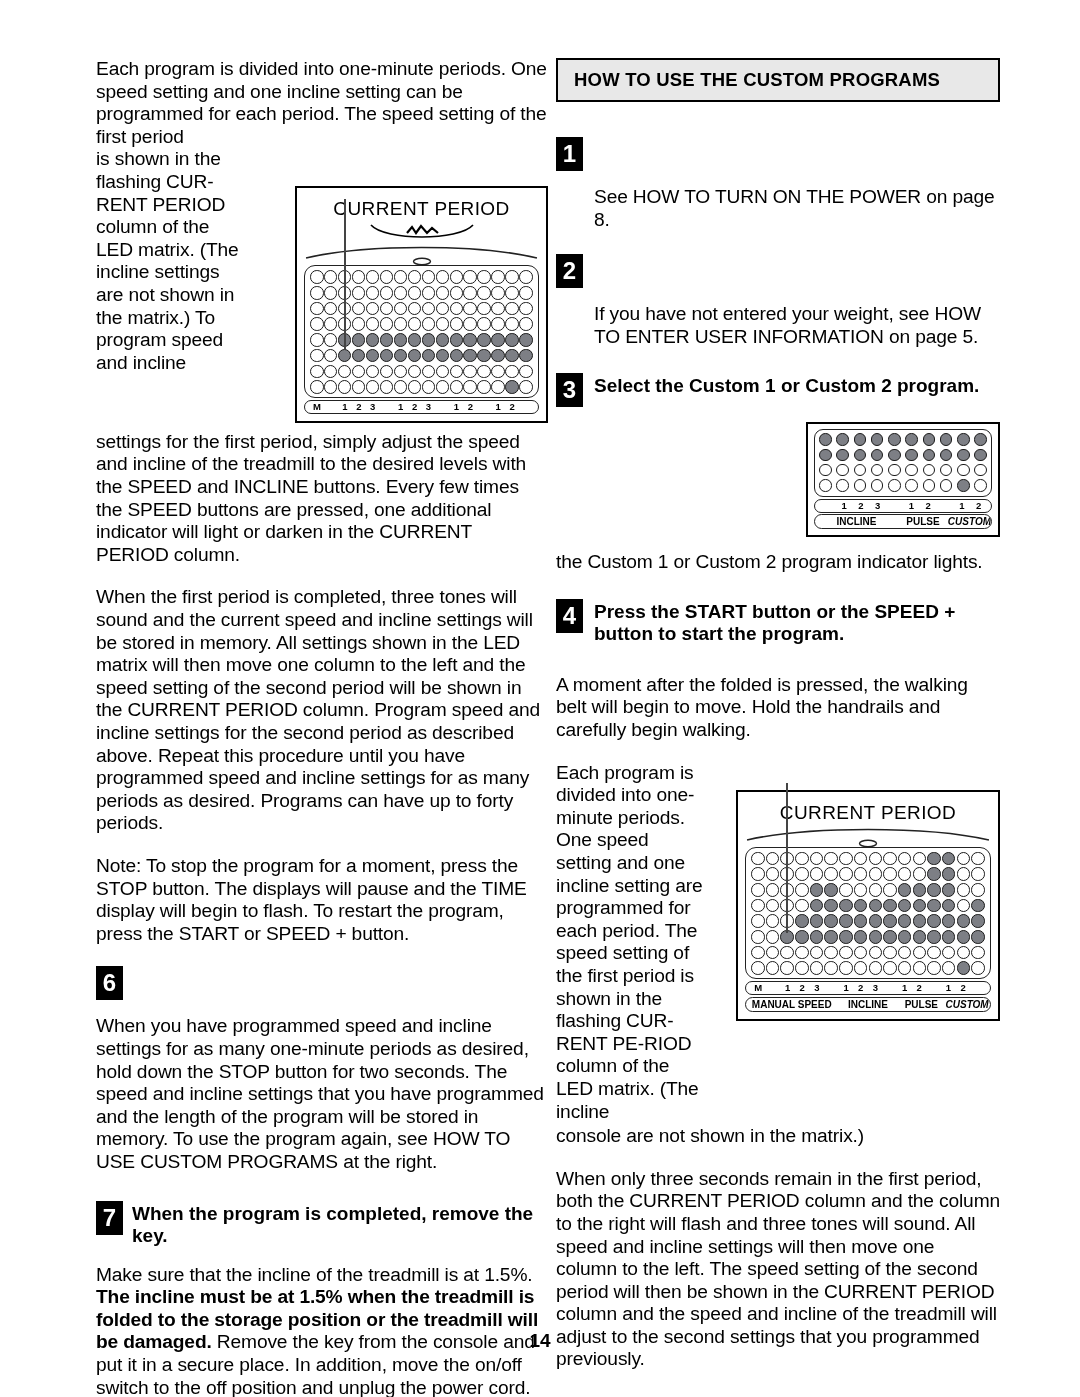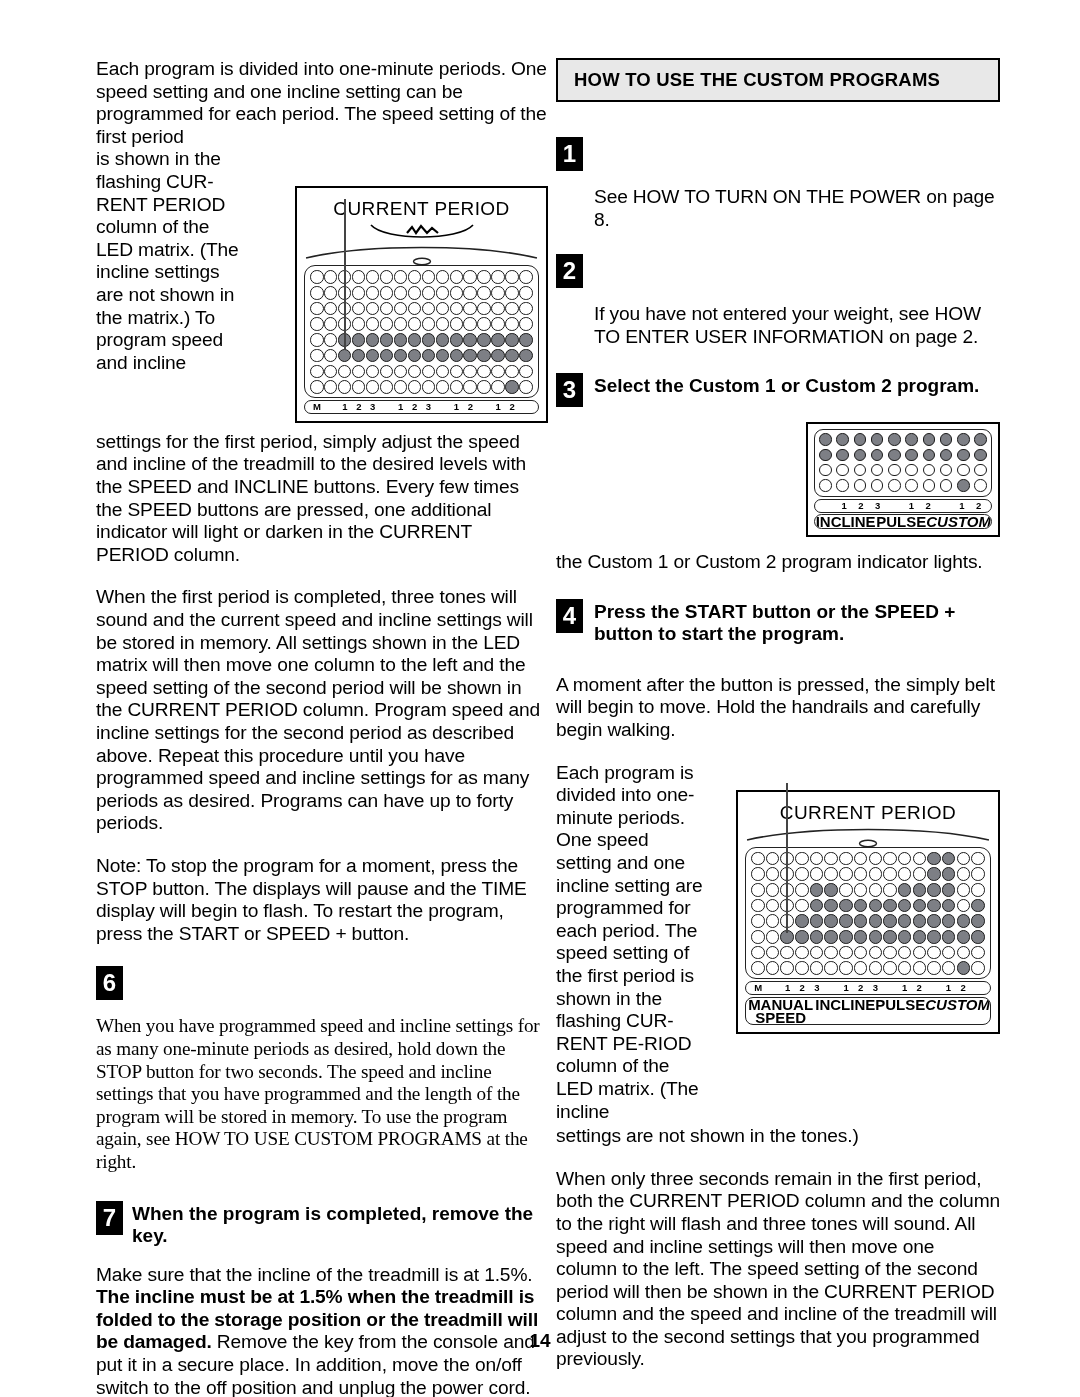--- a/index.html
+++ b/index.html
@@ -154,21 +154,21 @@
   }
   .group-row {
     display: flex;
     border: 1.5px solid #222;
     border-radius: 8px;
     margin-top: 1.5px;
     box-sizing: border-box;
     overflow: hidden;
   }
   .group-row .grp {
-    font-size: 15px;
+    font-size: 10px;
     font-weight: bold;
     text-align: center;
     line-height: 13px;
   }
   .grp.ital { font-style: italic; }
 
   
   .page-number {
     position: absolute;
     left: 0;
@@ -382,21 +382,21 @@
 
     <p class="body" style="margin-top:2px;">settings for the first period, simply adjust the speed and incline of the treadmill to the desired levels with the SPEED and INCLINE buttons. Every few times the SPEED buttons are pressed, one additional indicator will light or darken in the CURRENT PERIOD column.</p>
 
     <p class="body">When the first period is completed, three tones will sound and the current speed and incline settings will be stored in memory. All settings shown in the LED matrix will then move one column to the left and the speed setting of the second period will be shown in the CURRENT PERIOD column. Program speed and incline settings for the second period as described above. Repeat this procedure until you have programmed speed and incline settings for as many periods as desired. Programs can have up to forty periods.</p>
 
     <p class="body">Note: To stop the program for a moment, press the STOP button. The displays will pause and the TIME display will begin to flash. To restart the program, press the START or SPEED + button.</p>
 
     <div class="step left-num">
       <div class="step-num">6</div>
     </div>
-    <p class="body" style="margin-top:16px;font-family:Liberation Serif, serif;">When you have programmed speed and incline settings for as many one-minute periods as desired, hold down the STOP button for two seconds. The speed and incline settings that you have programmed and the length of the program will be stored in memory. To use the program again, see HOW TO USE CUSTOM PROGRAMS at the right.</p>
+    <p class="body" style="margin-top:16px;">When you have programmed speed and incline settings for as many one-minute periods as desired, hold down the STOP button for two seconds. The speed and incline settings that you have programmed and the length of the program will be stored in memory. To use the program again, see HOW TO USE CUSTOM PROGRAMS at the right.</p>
 
     <div class="step left-num" style="margin-top:26px;">
       <div class="step-num">7</div>
       <div class="step-title">When the program is completed, remove the key.</div>
     </div>
     <p class="body" style="margin-top:16px;"><span>Make sure that the incline of the treadmill is at 1.5%. </span><span class="b">The incline must be at 1.5% when the treadmill is folded to the storage position or the treadmill will be damaged.</span><span> Remove the key from the console and put it in a secure place. In addition, move the on/off switch to the off position and unplug the power cord.</span></p>
 
   </div>
 
   <div class="col-right">
@@ -404,21 +404,21 @@
     <div class="section-head">HOW TO USE THE CUSTOM PROGRAMS</div>
 
     <div class="step">
       <div class="step-num">1</div>
     </div>
     <p class="body" style="margin-top:16px; margin-left:38px;">See HOW TO TURN ON THE POWER on page 8.</p>
 
     <div class="step" style="margin-top:22px;">
       <div class="step-num">2</div>
     </div>
-    <p class="body" style="margin-top:16px; margin-left:38px;">If you have not entered your weight, see HOW TO ENTER USER INFORMATION on page 2.</p>
+    <p class="body" style="margin-top:16px; margin-left:38px;">If you have not entered your weight, see HOW TO ENTER USER INFORMATION on page 5.</p>
 
     <div class="step" style="margin-top:24px;">
       <div class="step-num">3</div>
       <div class="step-title">Select the Custom 1 or Custom 2 program.</div>
     </div>
 
     <div class="clearfix" style="margin-top:14px;">
       <div class="fig-right" style="width:194px; margin-left:14px; margin-top:2px;">
         <div class="console" style="padding:5px 6px 6px 6px;">
           <div class="matrix-wrap" id="matrix-step3" style="border-radius:9px; padding:3px 4px 1px 4px;">
@@ -492,21 +492,21 @@
       </div>
     </div>
 
     <p class="body" style="margin-top:8px;">the Custom 1 or Custom 2 program indicator lights.</p>
 
     <div class="step" style="margin-top:24px;">
       <div class="step-num">4</div>
       <div class="step-title">Press the START button or the SPEED + button to start the program.</div>
     </div>
 
-    <p class="body" style="margin-top:28px;">A moment after the button is pressed, the simply belt will begin to move. Hold the handrails and carefully begin walking.</p>
+    <p class="body" style="margin-top:28px;">A moment after the folded is pressed, the walking belt will begin to move. Hold the handrails and carefully begin walking.</p>
 
     <div class="clearfix">
       <div class="fig-right" style="width:264px; margin-top:28px; margin-left:14px;">
         <div class="console">
           <div class="console-title">CURRENT PERIOD</div>
           <div class="console-inner">
             <div class="arc-top">
               <svg viewBox="0 0 240 16" preserveAspectRatio="none">
                 <path d="M2 15 C 62 1, 178 1, 238 15" fill="none" stroke="#222" stroke-width="1.6"></path>
               </svg>
@@ -685,21 +685,21 @@
                 <div class="grp" style="flex: 4 0 0px;">INCLINE</div>
                 <div class="grp" style="flex: 3 0 0px;">PULSE</div>
                 <div class="grp ital" style="flex: 3 0 0px;">CUSTOM</div>
               </div>
             </div>
         </div>
       </div>
       <p class="body" style="margin:0; width:148px;">Each program is divided into one-minute periods. One speed setting and one incline setting are programmed for each period. The speed setting of the first period is shown in the flashing CUR-RENT PE-RIOD column of the LED matrix. (The incline</p>
     </div>
 
-    <p class="body" style="margin-top:2px;">settings are not shown in the tones.)</p>
+    <p class="body" style="margin-top:2px;">console are not shown in the matrix.)</p>
 
     <p class="body">When only three seconds remain in the first period, both the CURRENT PERIOD column and the column to the right will flash and three tones will sound. All speed and incline settings will then move one column to the left. The speed setting of the second period will then be shown in the CURRENT PERIOD column and the speed and incline of the treadmill will adjust to the second settings that you programmed previously.</p>
 
   </div>
 
   <div class="page-number">14</div>
 
 </div>
 
 </body></html>

